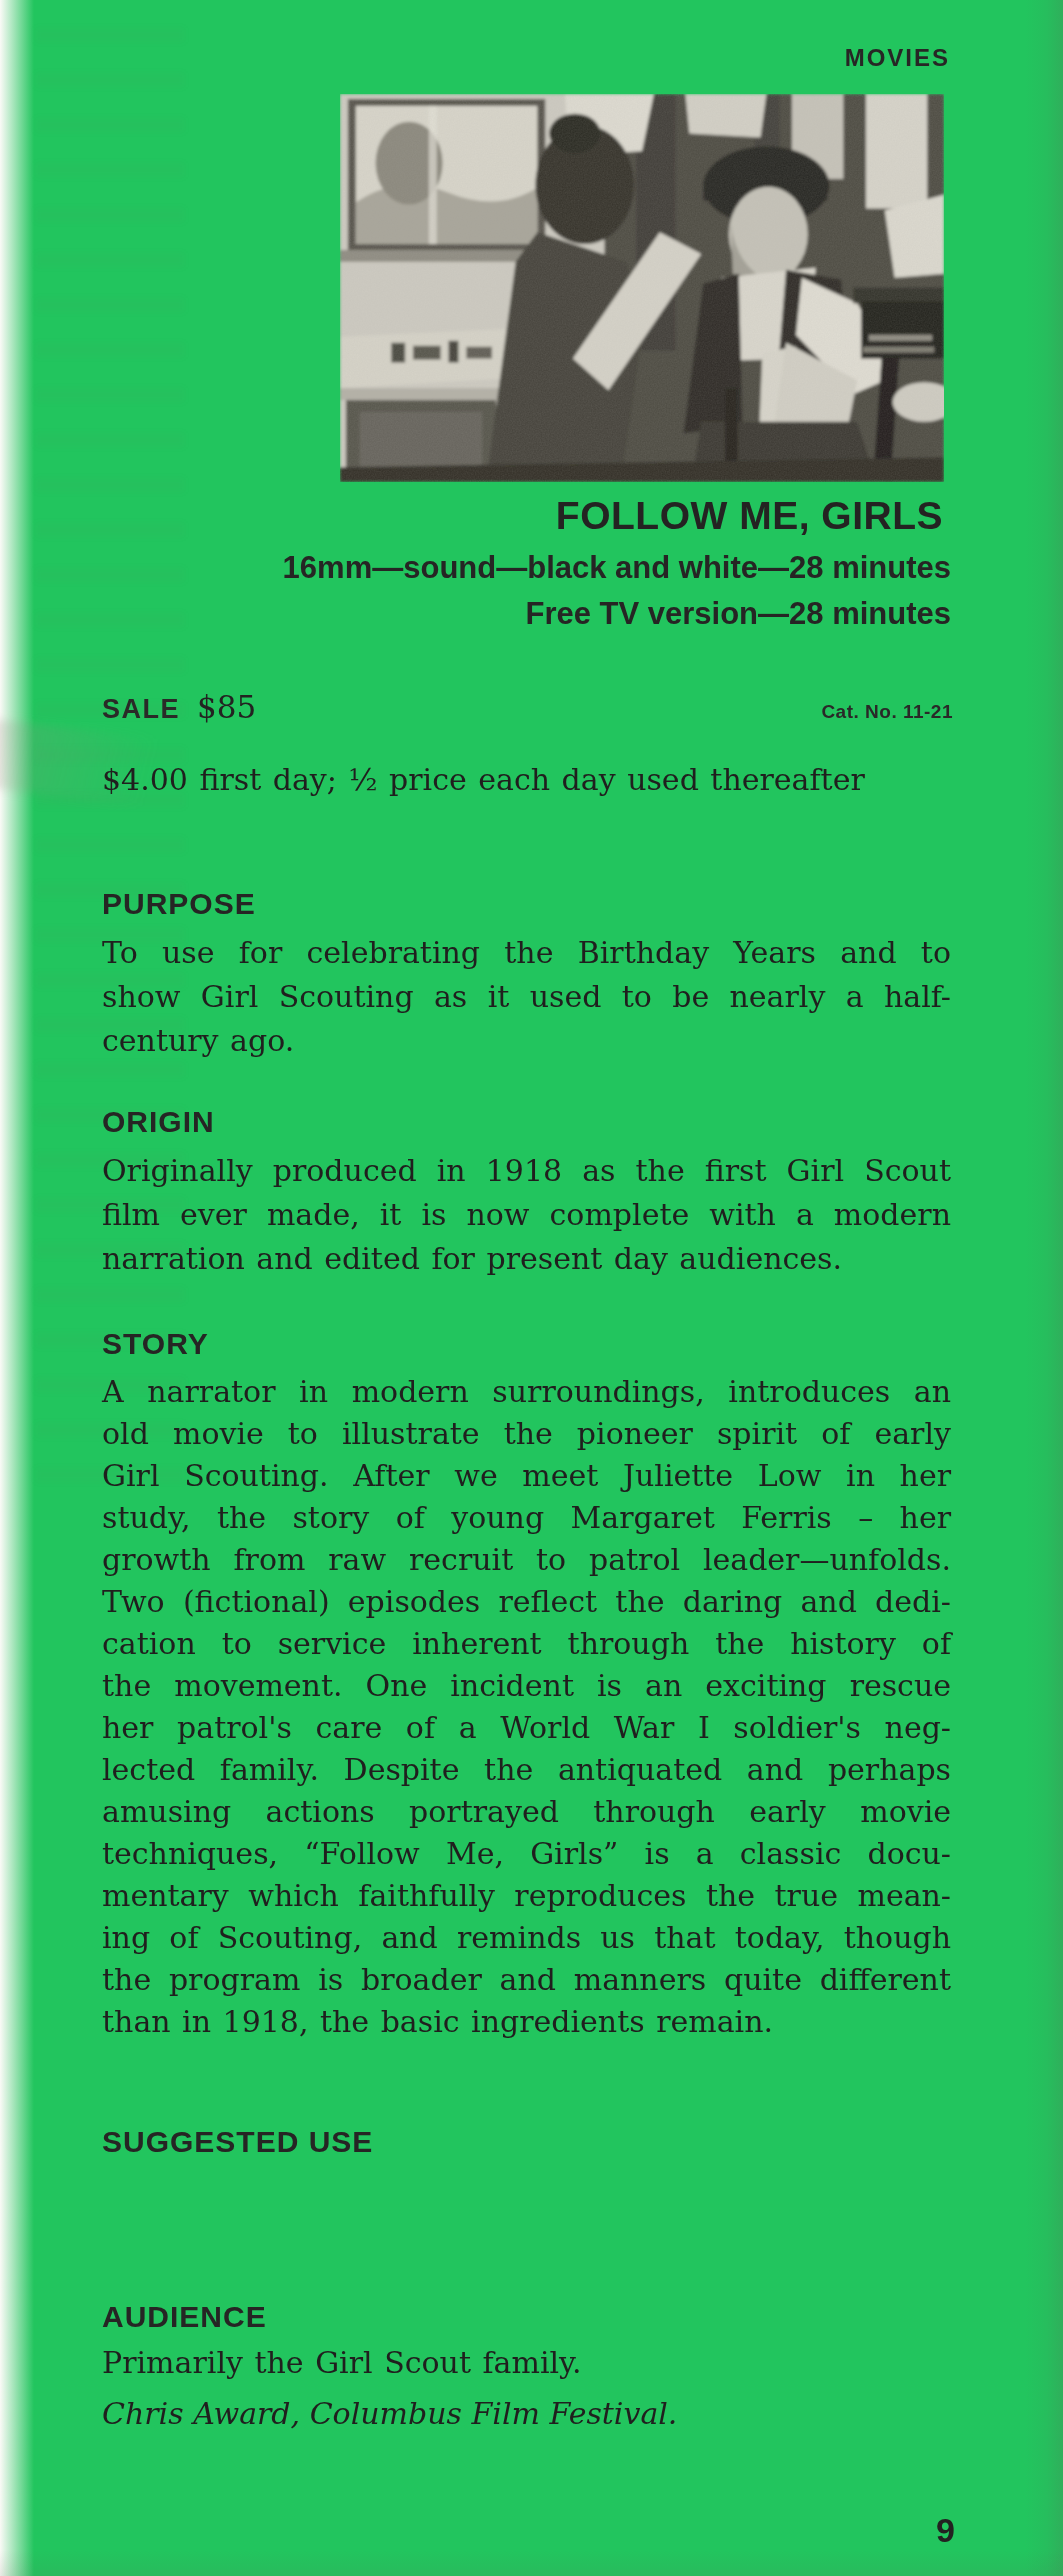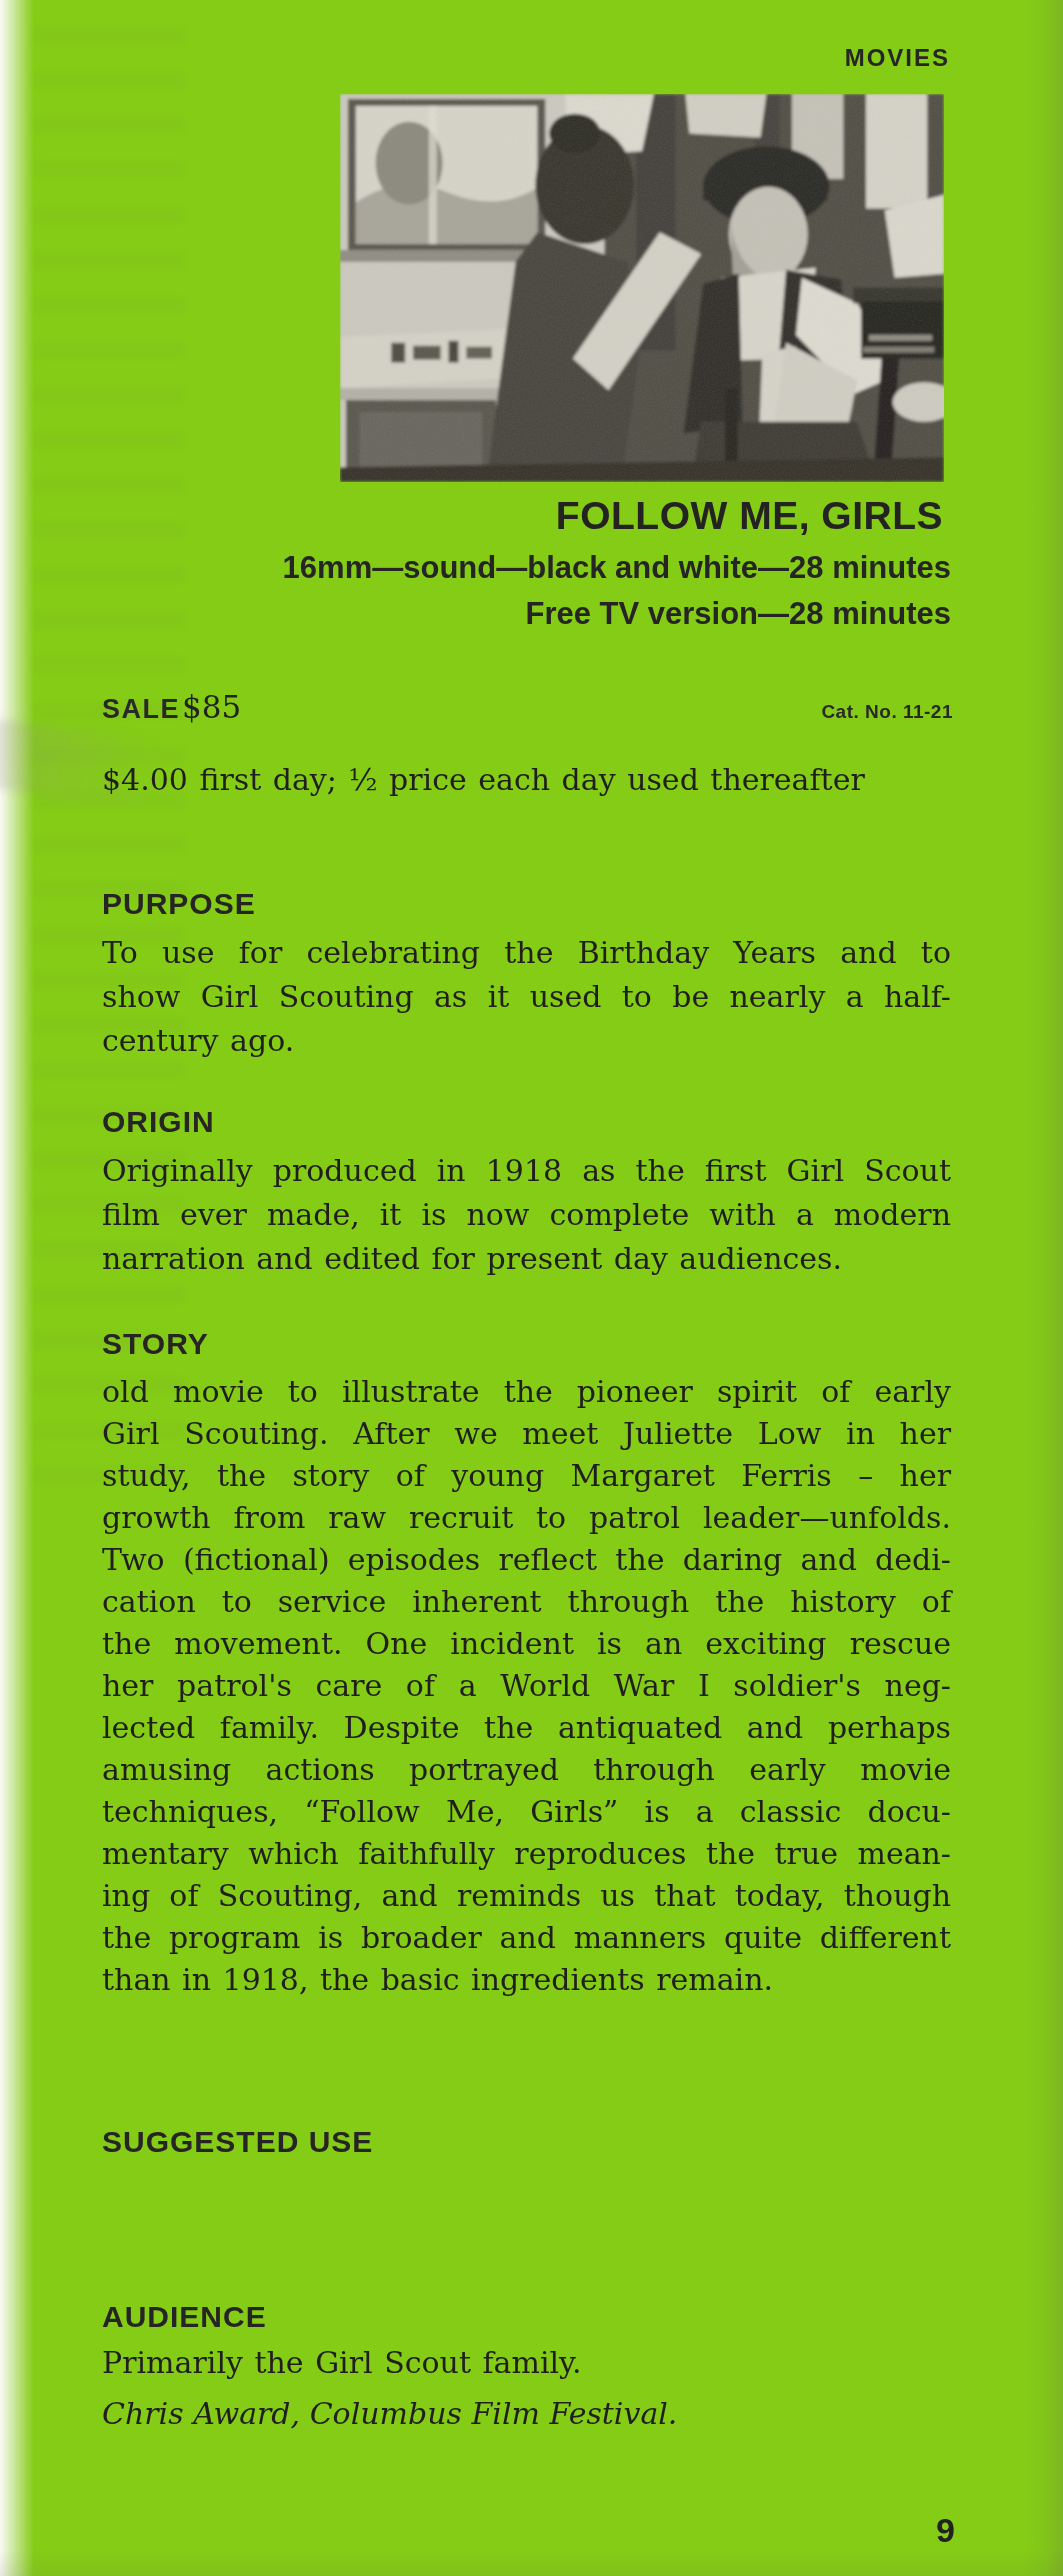--- a/index.html
+++ b/index.html
@@ -1,21 +1,21 @@
 <!DOCTYPE html>
 <html><head>
 <meta charset="utf-8">
 <style>
   html, body { margin: 0; padding: 0; background: #8a8880; }
   .page {
     position: relative;
     width: 1064px;
     height: 2576px;
     margin: 0 auto;
-    background: #84cc16;
+    background: #22c55e;
     overflow: hidden;
     color: #222120;
     font-family: "Liberation Sans", sans-serif;
   }
   
   .edge-left {
     position: absolute; left: 0; top: 0; width: 34px; height: 100%;
     background: linear-gradient(90deg, #fbfaf7 0%, rgba(251,250,247,0) 100%);
     pointer-events: none;
   }
@@ -75,21 +75,21 @@
   .sale-row {
     position: absolute; left: 102px; top: 689px; width: 851px;
     display: flex; justify-content: space-between; align-items: baseline;
   }
   .sale-group { display: flex; align-items: baseline; }
   .sale-label {
     font-size: 27px; font-weight: bold; letter-spacing: 1.5px; color: #2a2928;
   }
   .sale-price {
     font-family: "DejaVu Serif", serif;
-    font-size: 31px; margin-left: 2px; color: #232221;
+    font-size: 31px; margin-left: 17px; color: #232221;
   }
   .cat-no {
     font-size: 19px; font-weight: bold; letter-spacing: 0.5px; color: #2a2928;
   }
 
   .abs-section { position: absolute; left: 102px; width: 849px; }
   .sec-heading {
     margin: 0;
     font-size: 30px; font-weight: bold; letter-spacing: 1px; color: #262524;
     line-height: 1;
@@ -254,20 +254,21 @@
     <div class="body-text">
         <div class="tline">Originally produced in 1918 as the first Girl Scout</div>
         <div class="tline">film ever made, it is now complete with a modern</div>
         <div class="tline tline-last">narration and edited for present day audiences.</div>
       </div>
   </section>
 
   <section class="abs-section" id="sec-story">
     <h2 class="sec-heading">STORY</h2>
     <div class="body-text">
+        <div class="tline">A narrator in modern surroundings, introduces an</div>
         <div class="tline">old movie to illustrate the pioneer spirit of early</div>
         <div class="tline">Girl Scouting. After we meet Juliette Low in her</div>
         <div class="tline">study, the story of young Margaret Ferris – her</div>
         <div class="tline">growth from raw recruit to patrol leader—unfolds.</div>
         <div class="tline">Two (fictional) episodes reflect the daring and dedi-</div>
         <div class="tline">cation to service inherent through the history of</div>
         <div class="tline">the movement. One incident is an exciting rescue</div>
         <div class="tline">her patrol's care of a World War I soldier's neg-</div>
         <div class="tline">lected family. Despite the antiquated and perhaps</div>
         <div class="tline">amusing actions portrayed through early movie</div>

